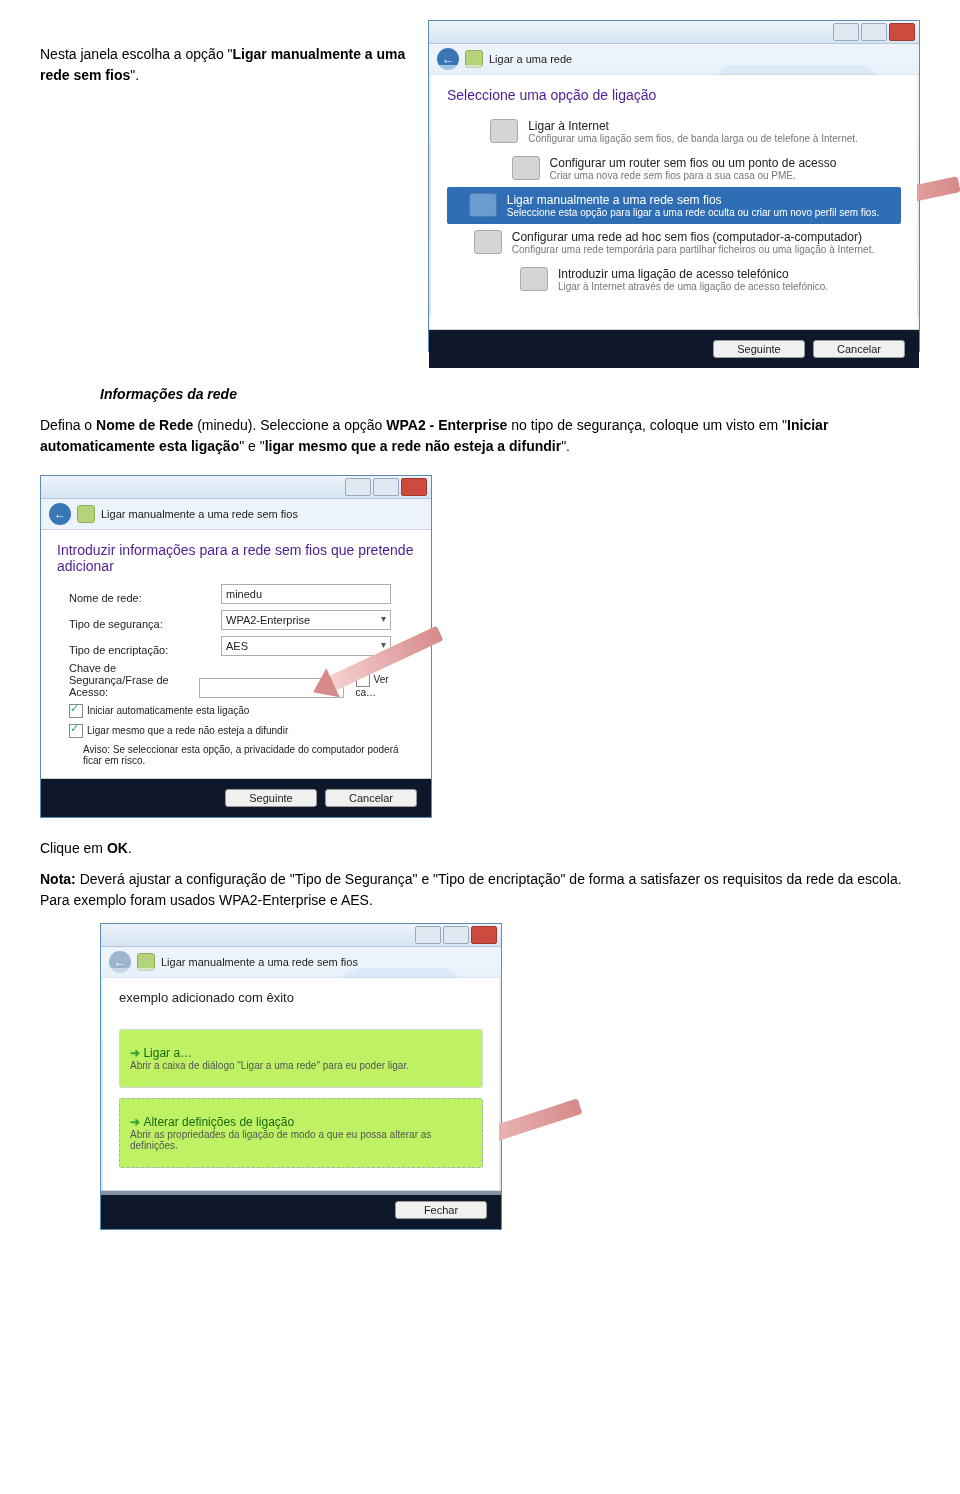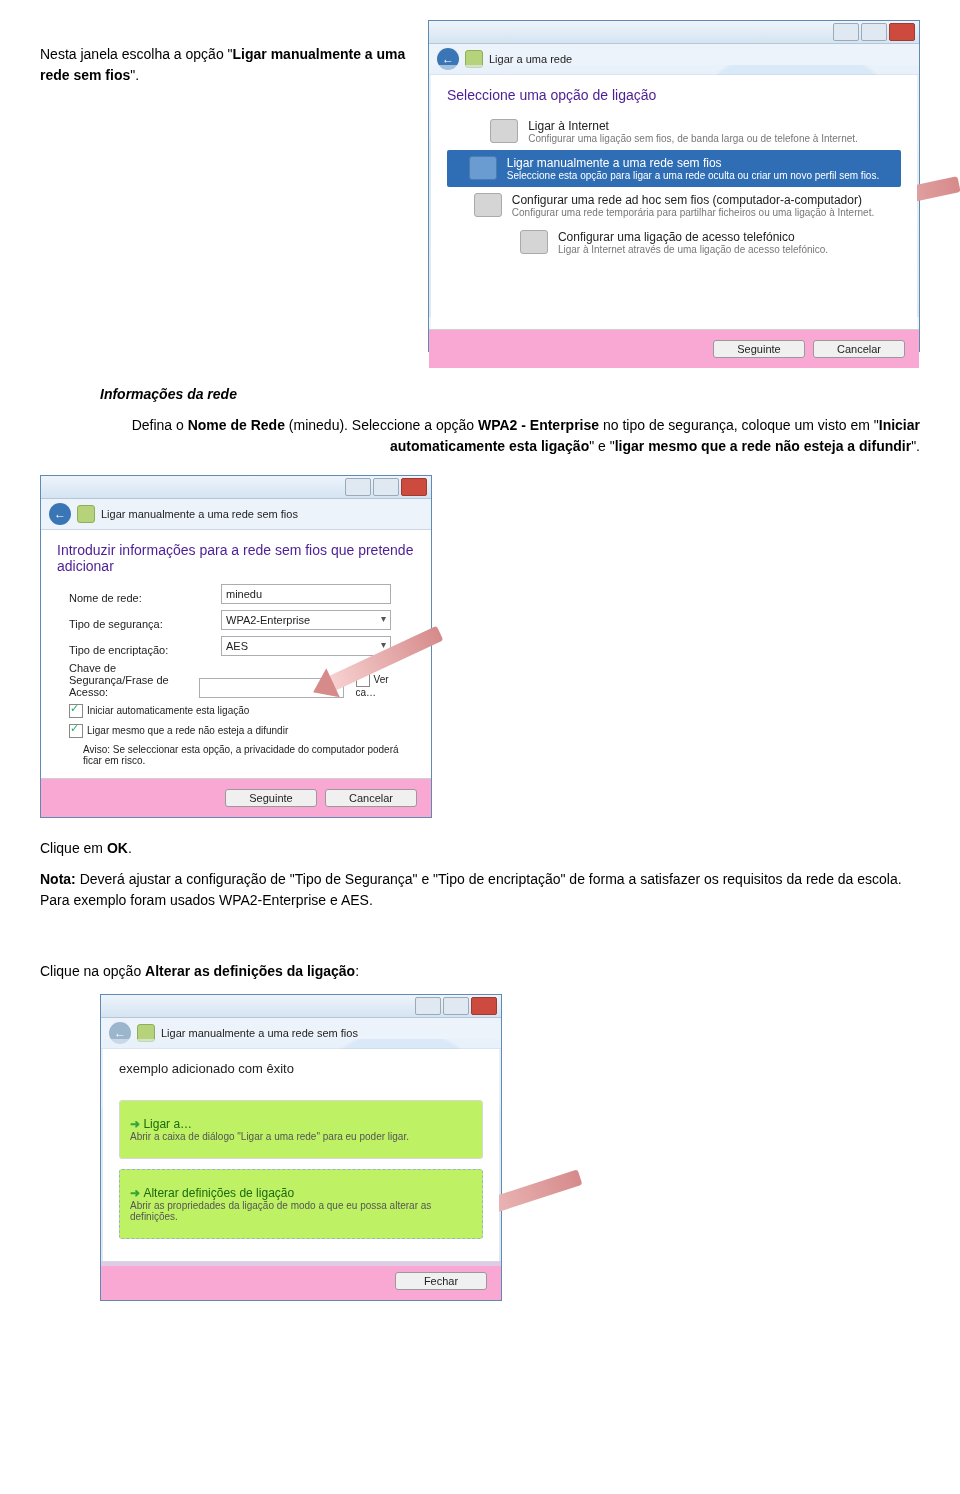--- a/index.html
+++ b/index.html
@@ -41,21 +41,21 @@
   }
   .back-circle { width:22px; height:22px; border-radius:50%; background:#3a76b5; display:flex; align-items:center; justify-content:center; color:#fff; font-size:12px; }
   .win-body { background:#f8f8f8; padding:12px 16px; }
   .prompt { color:#4c1d95; font-size:14px; margin-bottom:10px; }
   .opt-row { display:flex; align-items:flex-start; gap:10px; padding:6px 4px; border-radius:2px;justify-content:center; }
   .opt-row .txt .t { font-size:12px; color:#222; }
   .opt-row .txt .s { font-size:10px; color:#777; }
   .opt-row.sel { background:#2f6eb5; }
   .opt-row.sel .txt .t, .opt-row.sel .txt .s { color:#fff; }
   .icon-sq { width:26px; height:22px; background:#d5d5d5; border:1px solid #aaa; border-radius:3px; flex-shrink:0; }
-  .win-footer { display:flex; justify-content:flex-end; gap:8px; padding:10px 14px; background:#f9a8d4; border-top:1px solid #d0d0d0; }
+  .win-footer { display:flex; justify-content:flex-end; gap:8px; padding:10px 14px; background:#0f172a; border-top:1px solid #d0d0d0; }
   .win-button { min-width:70px; padding:2px 10px; background:#f0f0f0; border:1px solid #999; border-radius:3px; font-size:11px; text-align:center; }
 
   .bg-tiles {
     position:absolute; left:0; right:0; top:44px; bottom:34px;
     background:
       radial-gradient(circle at 15% 50%, #cfe3f7 20%, transparent 21%),
       radial-gradient(circle at 75% 40%, #cfe3f7 30%, transparent 31%),
       linear-gradient(#e7f0fa,#d1e1f1);
     opacity:0.6; z-index:0;
   }
@@ -116,38 +116,45 @@
     <div class="win-body" style="position:relative; z-index:1; background:#fff; margin:0 2px; height:230px;">
       <div class="prompt">Seleccione uma opção de ligação</div>
 
       <div class="opt-row">
         <div class="icon-sq"></div>
         <div class="txt">
             <div class="t">Ligar à Internet</div>
             <div class="s">Configurar uma ligação sem fios, de banda larga ou de telefone à Internet.</div>
           </div>
       </div>
+      <div class="opt-row">
+        <div class="icon-sq"></div>
+        <div class="txt">
+            <div class="t">Configurar um router sem fios ou um ponto de acesso</div>
+            <div class="s">Criar uma nova rede sem fios para a sua casa ou PME.</div>
+          </div>
+      </div>
       <div class="opt-row sel">
         <div class="icon-sq" style="background:#6a9bd1;border-color:#4a7bb1;"></div>
         <div class="txt">
             <div class="t">Ligar manualmente a uma rede sem fios</div>
             <div class="s">Seleccione esta opção para ligar a uma rede oculta ou criar um novo perfil sem fios.</div>
           </div>
       </div>
       <div class="opt-row">
         <div class="icon-sq"></div>
         <div class="txt">
             <div class="t">Configurar uma rede ad hoc sem fios (computador-a-computador)</div>
             <div class="s">Configurar uma rede temporária para partilhar ficheiros ou uma ligação à Internet.</div>
           </div>
       </div>
       <div class="opt-row">
         <div class="icon-sq"></div>
         <div class="txt">
-            <div class="t">Configurar uma ligação de acesso telefónico</div>
+            <div class="t">Introduzir uma ligação de acesso telefónico</div>
             <div class="s">Ligar à Internet através de uma ligação de acesso telefónico.</div>
           </div>
       </div>
     </div>
     <div class="win-footer">
       <div class="win-button">Seguinte</div>
       <div class="win-button">Cancelar</div>
     </div>
     <div class="pointer-arrow" style="right:-40px; top:155px; transform:rotate(-12deg);"></div>
   </div>
@@ -157,21 +164,21 @@
       <span>Nesta janela escolha a opção "</span><span class="bold">Ligar manualmente a uma rede sem fios</span><span>".</span>
     </p>
   </div>
 
   <div class="clear"></div>
 
   <div class="section-indent">
     <p><span class="bold ital">Informações da rede</span></p>
   </div>
 
-  <p style="margin-top:10px;text-align:right;">
+  <p style="margin-top:10px;">
     <span>Defina o </span><span class="bold">Nome de Rede</span><span> (minedu). Seleccione a opção </span><span class="bold">WPA2 - Enterprise</span><span> no tipo de segurança, coloque um visto em "</span><span class="bold">Iniciar automaticamente esta ligação</span><span>" e "</span><span class="bold">ligar mesmo que a rede não esteja a difundir</span><span>".</span>
   </p>
 
   <div style="position:relative; width:460px; margin-top:18px;">
     <div class="win-dialog" style="width:390px;">
       <div class="win-titlebar">
         <div class="win-btn"></div>
         <div class="win-btn"></div>
         <div class="win-btn red"></div>
       </div>
@@ -223,23 +230,20 @@
   </div>
 
   <p style="margin-top:20px;">
     <span>Clique em </span><span class="bold">OK</span><span>.</span>
   </p>
 
   <p style="margin-top:10px;">
     <span class="bold">Nota:</span><span> Deverá ajustar a configuração de "Tipo de Segurança" e "Tipo de encriptação" de forma a satisfazer os requisitos da rede da escola. Para exemplo foram usados WPA2-Enterprise e AES.</span>
   </p>
 
-  <p style="margin-top:50px;">
-    <span>Clique na opção </span><span class="bold">Alterar as definições da ligação</span><span>:</span>
-  </p>
 
   <div style="position:relative; width:520px; margin:12px 0 0 60px;">
     <div class="win-dialog" style="width:400px;">
       <div class="win-titlebar">
         <div class="win-btn"></div>
         <div class="win-btn"></div>
         <div class="win-btn red"></div>
       </div>
       <div class="win-navrow">
         <div class="back-circle" style="background:#9bb5cd;">←</div>

